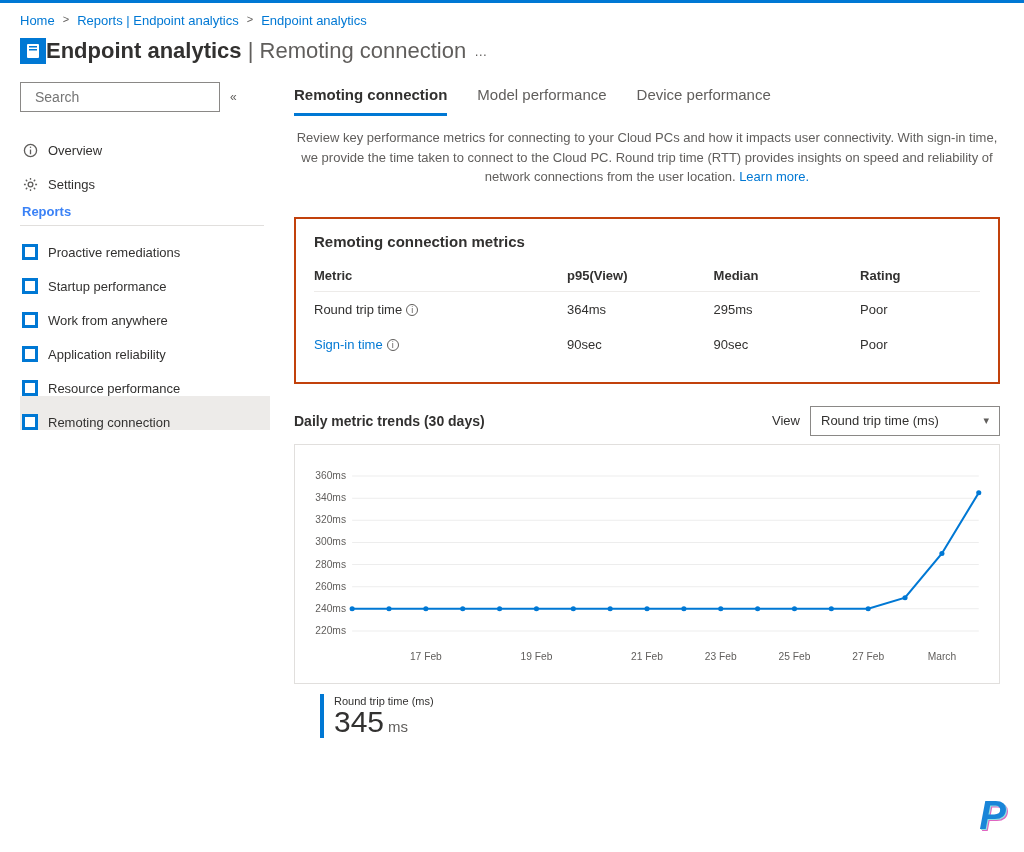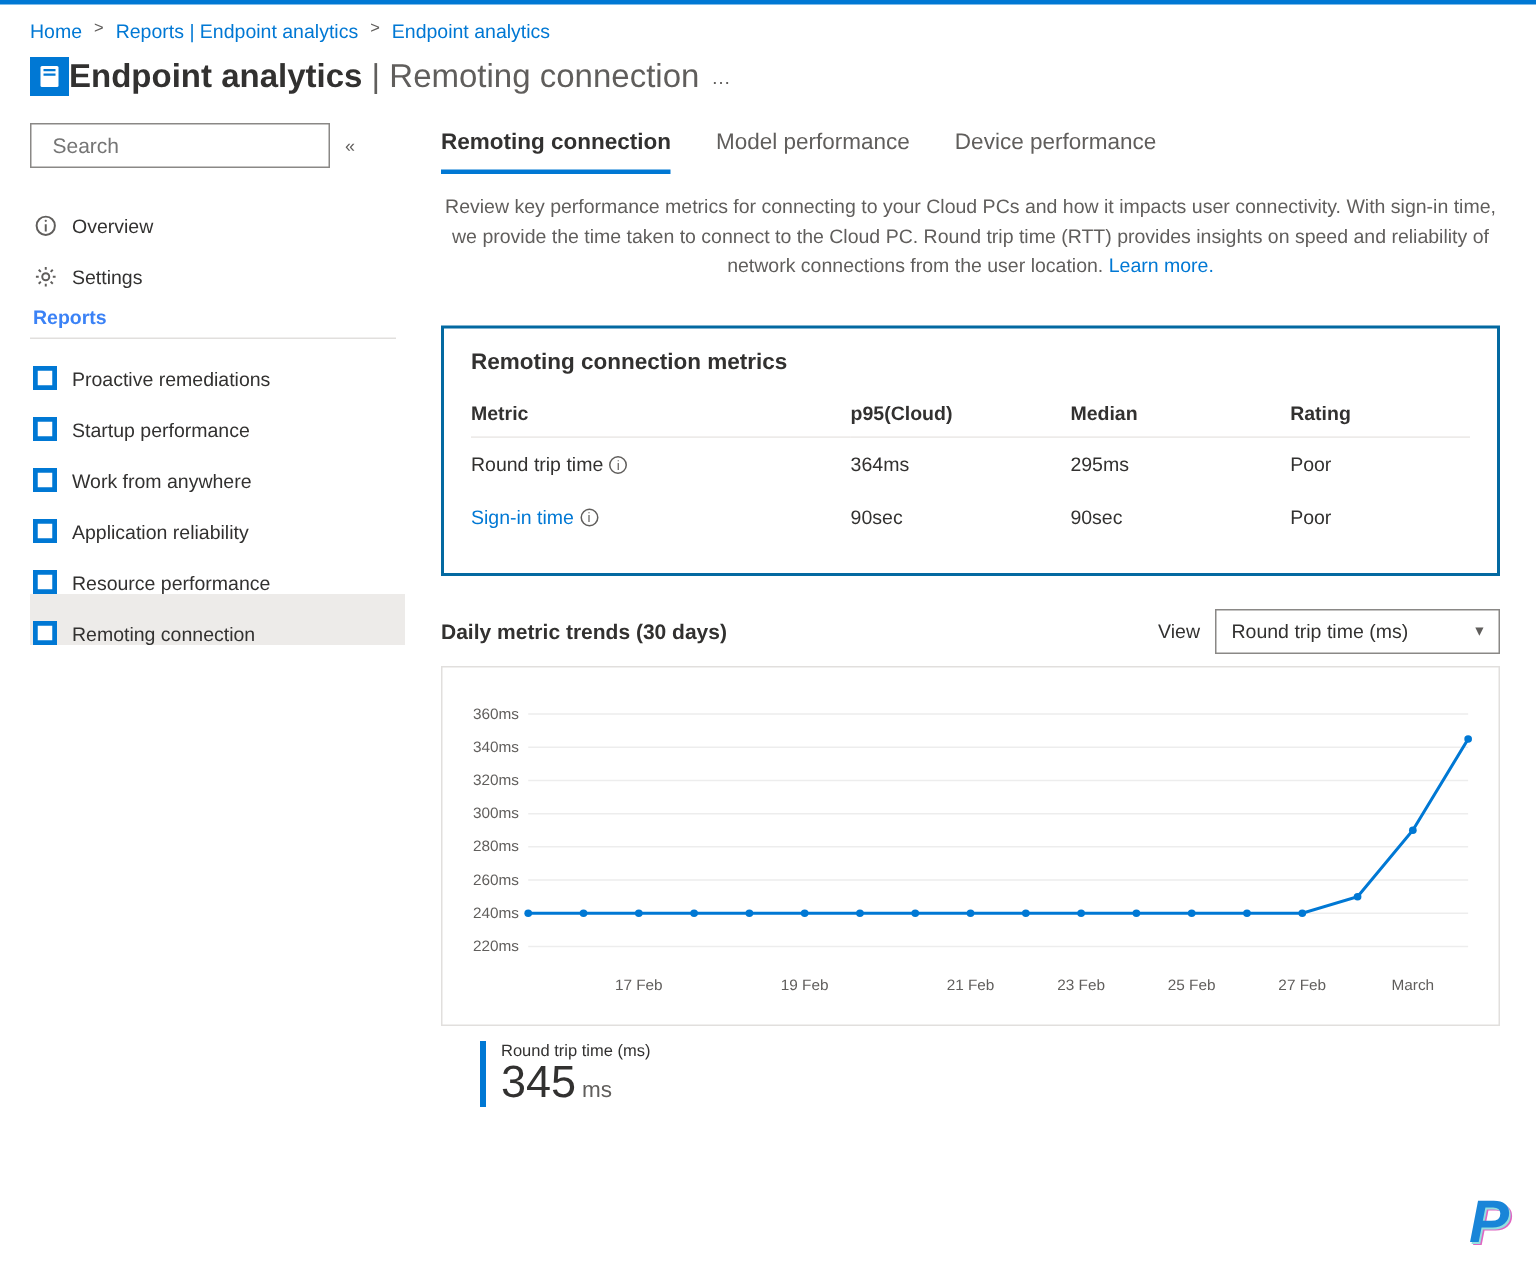--- a/index.html
+++ b/index.html
@@ -87,21 +87,21 @@
   .tab.active {
     color:#323130; font-weight:600;
     border-bottom:3px solid #0078d4;
   }
 
   .description { font-size:13px; color:#605e5c; line-height:1.5; margin-bottom:30px;text-align:center;}
   .description a { color:#0078d4; }
 
   
   .metrics-card {
-    border:2px solid #0369a1;
+    border:2px solid #c2410c;
     padding:14px 18px 20px 18px;
     margin-bottom:22px;
   }
   .metrics-title { font-size:15px; font-weight:600; margin-bottom:10px; }
   .metrics-table { width:100%; border-collapse:collapse; font-size:13px; }
   .metrics-table th {
     text-align:left; font-weight:600; color:#323130;
     padding:8px 0; border-bottom:1px solid #edebe9;
   }
   .metrics-table td {
@@ -278,21 +278,21 @@
     <div class="description">
       <span>Review key performance metrics for connecting to your Cloud PCs and how it impacts user connectivity. With sign-in time, we provide the time taken to connect to the Cloud PC. Round trip time (RTT) provides insights on speed and reliability of network connections from the user location. </span><a href="#">Learn more.</a>
     </div>
 
     <div class="metrics-card">
       <div class="metrics-title">Remoting connection metrics</div>
       <table class="metrics-table">
         <thead>
           <tr>
             <th style="width:38%">Metric</th>
-            <th style="width:22%">p95(Cloud)</th>
+            <th style="width:22%">p95(View)</th>
             <th style="width:22%">Median</th>
             <th>Rating</th>
           </tr>
         </thead>
         <tbody>
           <tr>
             <td><span>Round trip time</span><span class="info-circle">i</span></td>
             <td>364ms</td>
             <td>295ms</td>
             <td>Poor</td>

